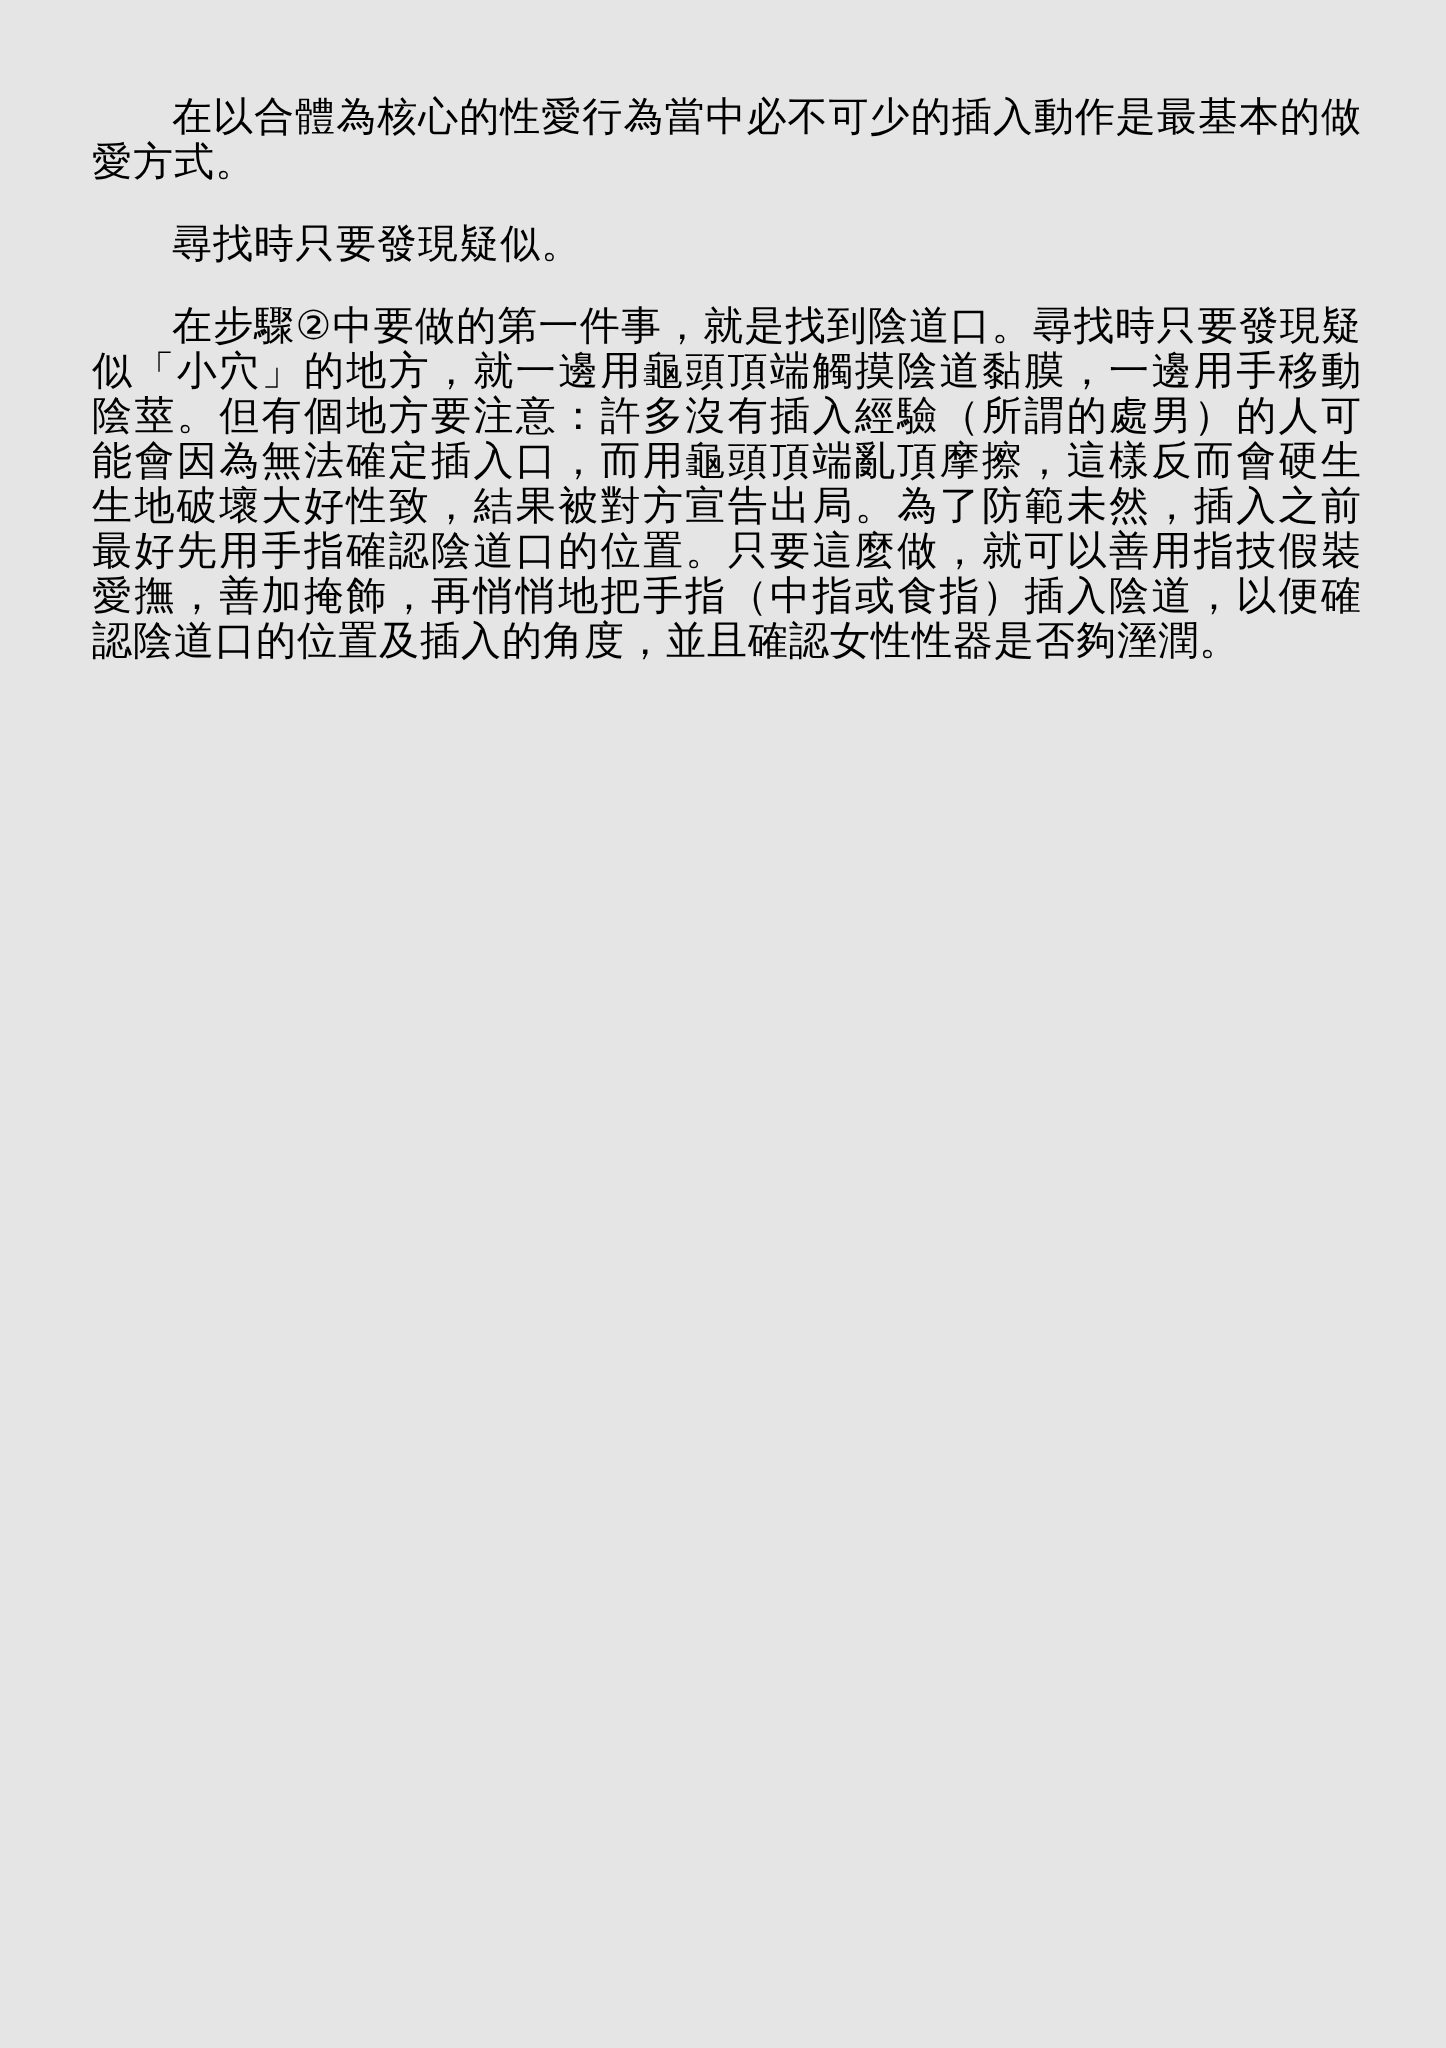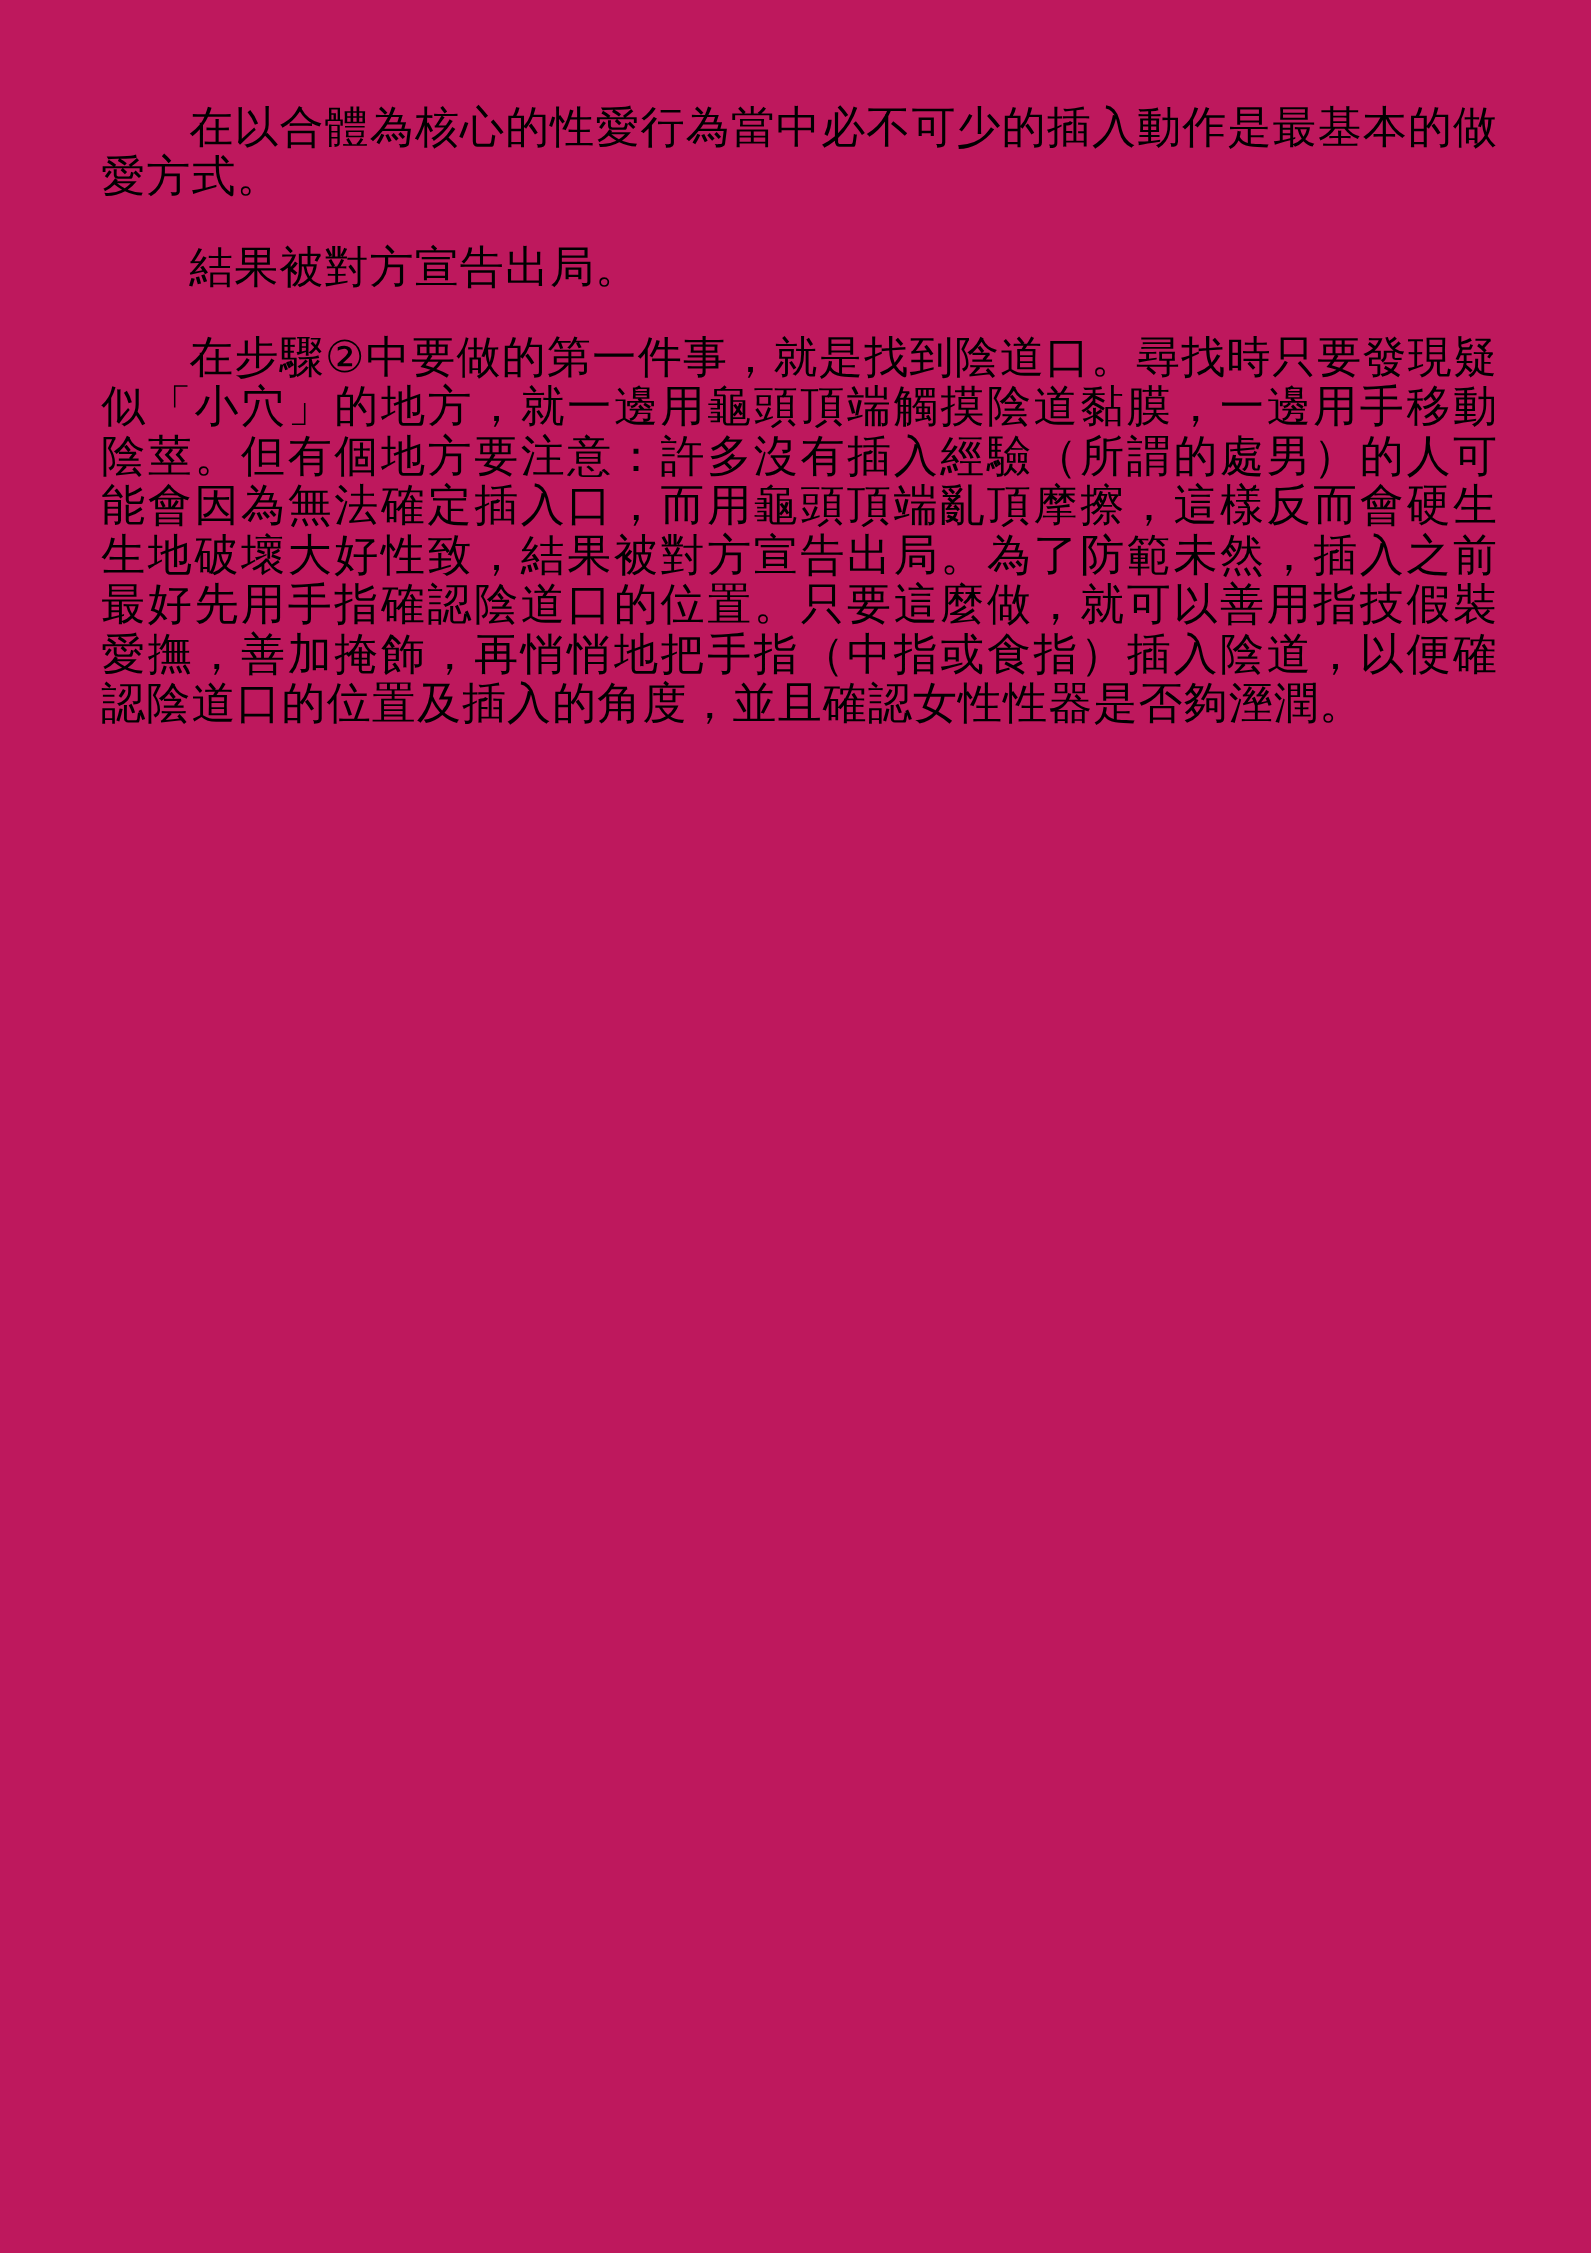--- a/index.html
+++ b/index.html
@@ -4,21 +4,21 @@
 <style>
   html, body {
     margin: 0;
     padding: 0;
     background: #ffffff;
   }
   .page {
     position: relative;
     width: 1446px;
     height: 2048px;
-    background: #be185d;
+    background: #e5e5e5;
     overflow: hidden;
     font-family: "Liberation Sans", "DejaVu Sans", sans-serif;
   }
   .text-content {
     box-sizing: border-box;
     padding: 94px 84px 0 92px;
     color: #000000;
   }
   .text-content p {
     margin: 0 0 37px 0;
@@ -30,16 +30,16 @@
     text-justify: inter-ideograph;
     color: #000000;
   }
 </style>
 </head>
 <body>
 
 <div class="page">
   <div class="text-content">
     <p>在以合體為核心的性愛行為當中必不可少的插入動作是最基本的做愛方式。</p>
-    <p>結果被對方宣告出局。</p>
+    <p>尋找時只要發現疑似。</p>
     <p>在步驟②中要做的第一件事，就是找到陰道口。尋找時只要發現疑似「小穴」的地方，就一邊用龜頭頂端觸摸陰道黏膜，一邊用手移動陰莖。但有個地方要注意：許多沒有插入經驗（所謂的處男）的人可能會因為無法確定插入口，而用龜頭頂端亂頂摩擦，這樣反而會硬生生地破壞大好性致，結果被對方宣告出局。為了防範未然，插入之前最好先用手指確認陰道口的位置。只要這麼做，就可以善用指技假裝愛撫，善加掩飾，再悄悄地把手指（中指或食指）插入陰道，以便確認陰道口的位置及插入的角度，並且確認女性性器是否夠溼潤。</p>
   </div>
 </div>
 
 </body></html>

